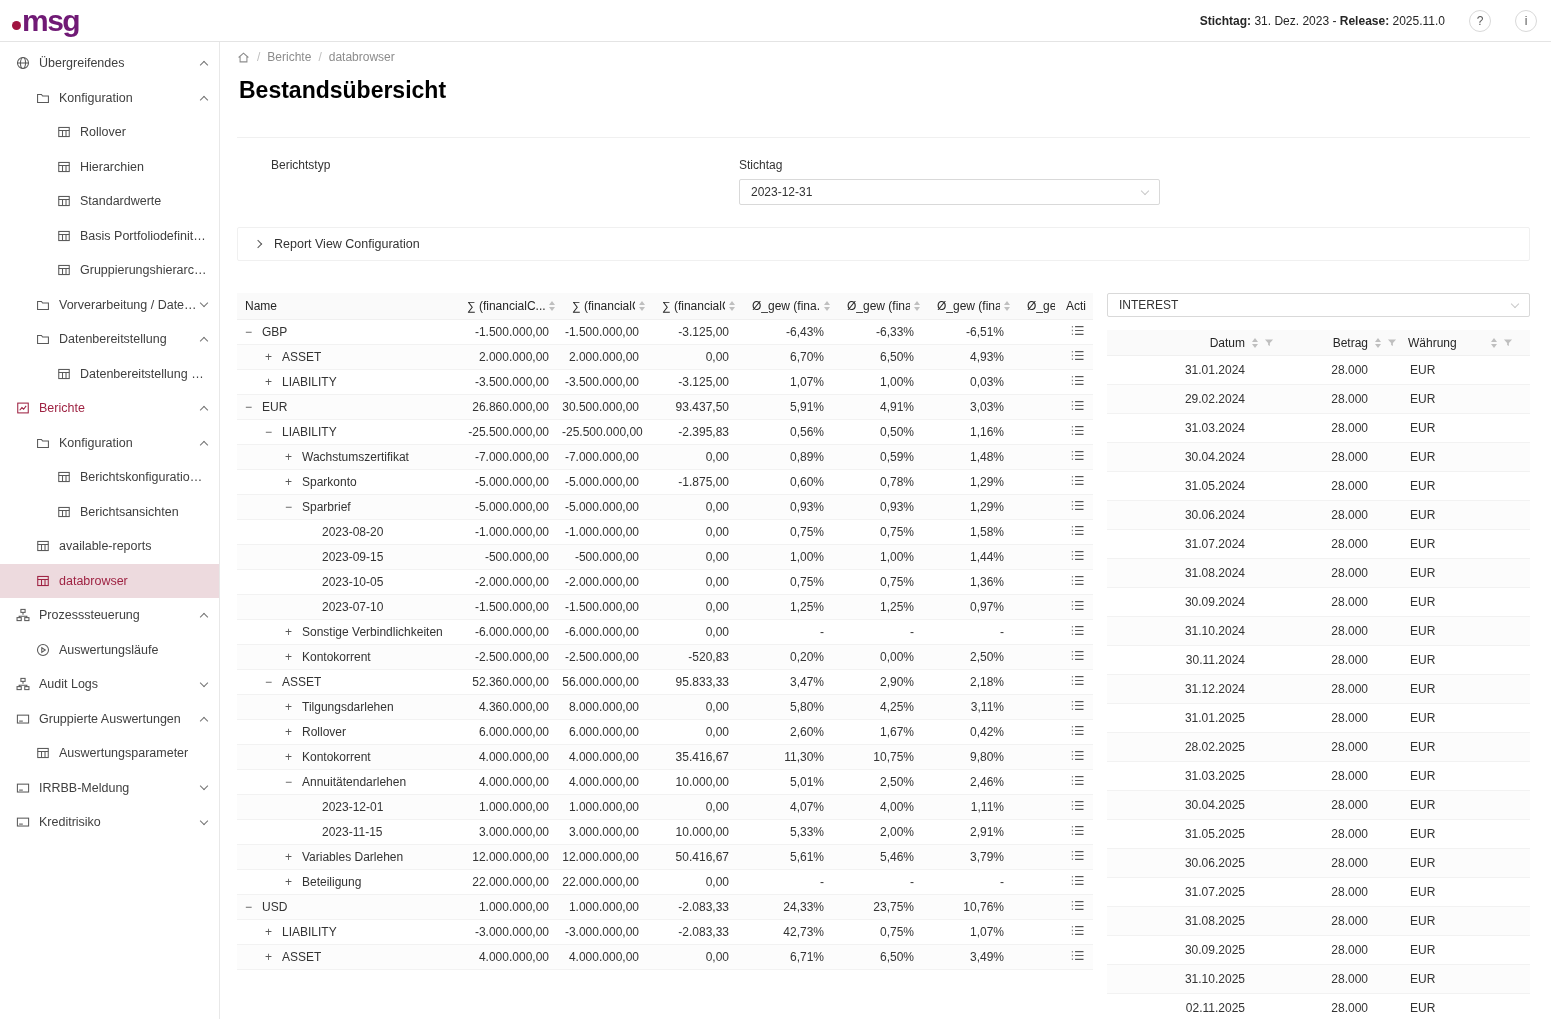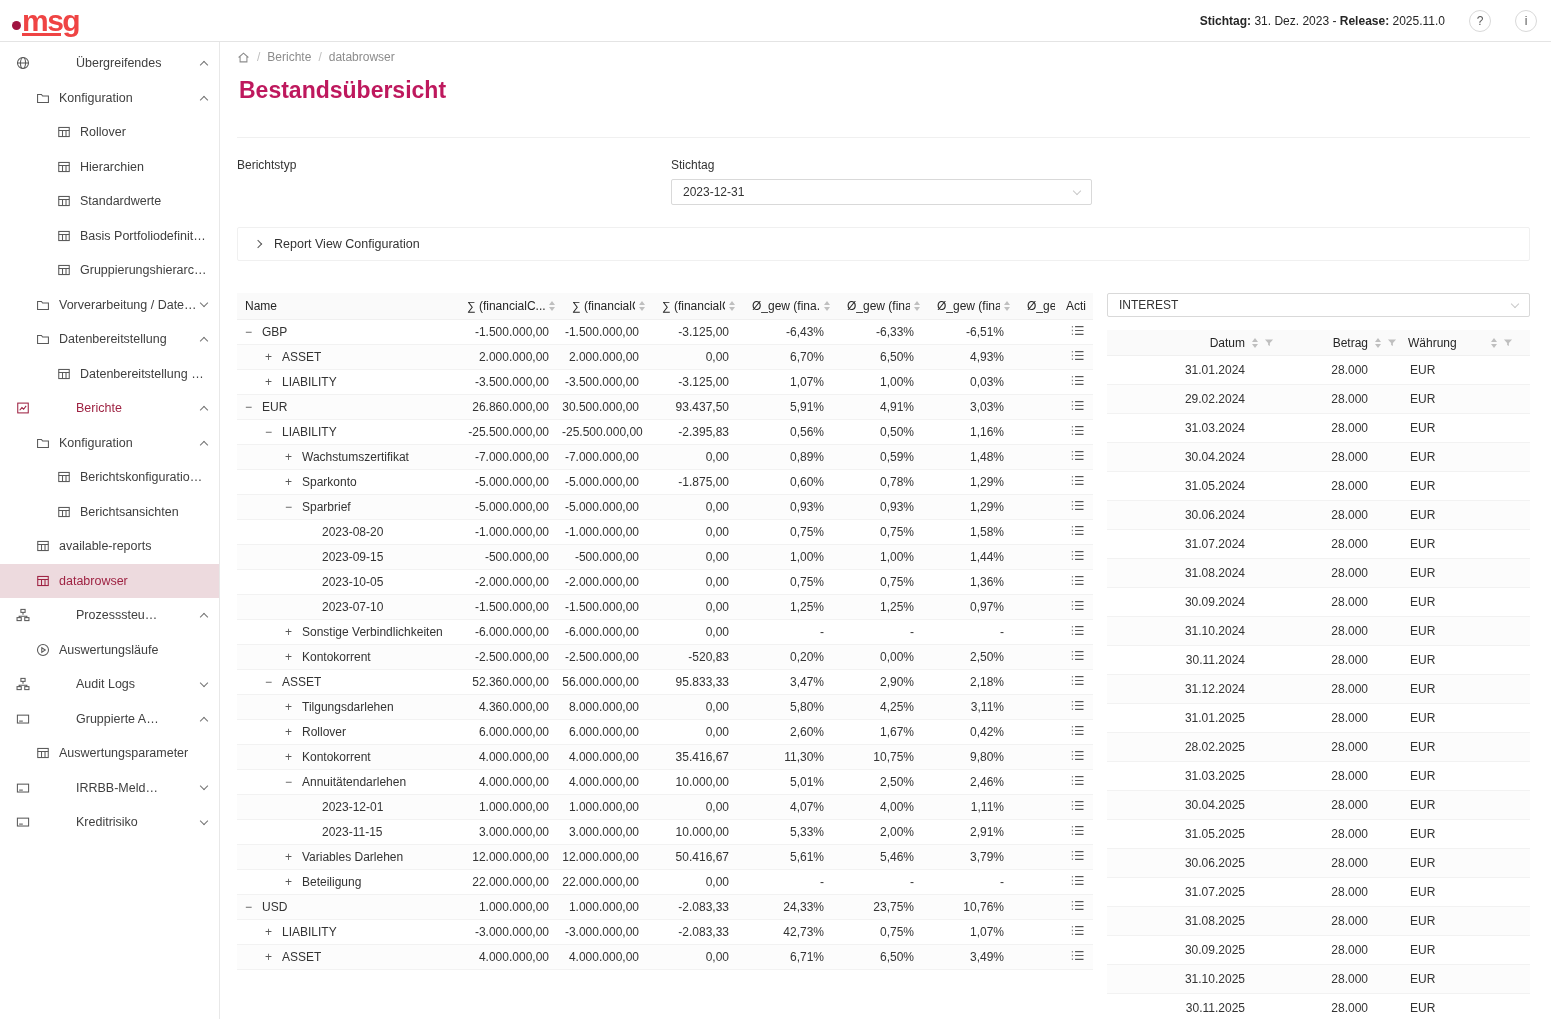--- a/index.html
+++ b/index.html
@@ -7,52 +7,52 @@
   body {
     width:1551px; height:1019px; overflow:hidden; background:#fff;
     font-family:"Liberation Sans", sans-serif; color:#333; font-size:12px;
   }
   
   .topbar { position:fixed; top:0; left:0; right:0; height:42px; background:#fff;
     border-bottom:1px solid #e4e4e4; display:flex; align-items:center;
     justify-content:space-between; padding:0 14px 0 10px; z-index:10; }
   .logo { display:flex; align-items:flex-end; cursor:pointer; }
   .logo .dot { width:9px; height:9px; border-radius:50%; background:#a01441; margin:0 1px 6px 2px; }
-  .logo .word { font-size:30px; line-height:30px; font-weight:bold; color:#ef4444; letter-spacing:-1.5px;text-decoration:underline; }
+  .logo .word { font-size:30px; line-height:30px; font-weight:bold; color:#701a75; letter-spacing:-1.5px; }
   .top-meta { display:flex; align-items:center; gap:24px; font-size:12px; color:#262626; }
   .top-meta b { font-weight:bold; }
   .circle-btn { width:22px; height:22px; border-radius:50%; border:1px solid #d9d9d9;
     background:#fff; display:flex; align-items:center; justify-content:center;
     font-size:12px; color:#595959; cursor:pointer; }
   
   .sidebar { position:fixed; top:42px; left:0; bottom:0; width:220px; background:#fff;
     border-right:1px solid #e8e8e8; padding-top:4px; overflow:hidden; }
   .side-item { height:34.5px; display:flex; align-items:center; padding-right:12px;
     font-size:12.5px; color:#404040; cursor:pointer; white-space:nowrap; }
   .side-item .sicon { display:flex; margin-right:9px; color:#595959; flex:none; }
   .side-item .slabel { flex:1; overflow:hidden; text-overflow:ellipsis; }
-  .lvl0 { padding-left:16px;gap:37px; } .lvl1 { padding-left:36px; } .lvl2 { padding-left:57px; }
+  .lvl0 { padding-left:16px; } .lvl1 { padding-left:36px; } .lvl2 { padding-left:57px; }
   .side-item.accent, .side-item.accent .sicon { color:#9e2242; }
   .side-item.active { background:#eddade; color:#9e2242; }
   .side-item.active .sicon { color:#9e2242; }
   .chev { width:6px; height:6px; border-right:1.4px solid #737373; border-bottom:1.4px solid #737373;
     display:inline-block; flex:none; }
   .chev.up { transform:rotate(-135deg); margin-top:4px; }
   .chev.down { transform:rotate(45deg); margin-bottom:3px; }
   
   .content { position:fixed; left:220px; top:42px; right:0; bottom:0; background:#fff;
     padding:8px 21px 0 17px; overflow:hidden; }
   .breadcrumb { display:flex; align-items:center; gap:7px; font-size:12px; color:#8c8c8c; }
   .breadcrumb .crumb { cursor:pointer; }
   .breadcrumb .sep { color:#bfbfbf; }
   .bc-home { display:flex; color:#8c8c8c; cursor:pointer; }
-  h1.page-title { font-size:23px; font-weight:700; color:#be185d; margin:13px 0 0 2px; line-height:27px; }
+  h1.page-title { font-size:23px; font-weight:700; color:#000000; margin:13px 0 0 2px; line-height:27px; }
   .divider { border-top:1px solid #f0f0f0; margin-top:33px; }
   .filters { display:flex; gap:13px; margin-top:20px; }
-  .field { width:421px; }
+  .field { width:421px;margin-left:34px; }
   .field .flabel { font-size:12px; color:#333; }
   .selectbox { margin-top:7px; height:26px; border:1px solid #d9d9d9; border-radius:2px;
     display:flex; align-items:center; justify-content:space-between; padding:0 11px;
     font-size:12px; color:#333; background:#fff; cursor:pointer; }
   .selectbox .chev { border-color:#c9c9c9; }
   .report-view { margin-top:22px; border:1px solid #f0f0f0; border-radius:2px; height:34px;
     display:flex; align-items:center; gap:13px; padding:0 17px; font-size:12.5px; color:#333; cursor:pointer; }
   .rv-arrow { width:6px; height:6px; border-right:1.4px solid #595959; border-top:1.4px solid #595959;
     transform:rotate(45deg); }
   
@@ -1139,21 +1139,21 @@
           </div>
           <div class="srow sgrid alt">
             <div class="sc r">31.10.2025</div>
             <div></div>
             <div class="sc r">28.000</div>
             <div></div>
             <div class="sc wr">EUR</div>
             <div></div>
           </div>
           <div class="srow sgrid">
-            <div class="sc r">30.11.2025</div>
+            <div class="sc r">02.11.2025</div>
             <div></div>
             <div class="sc r">28.000</div>
             <div></div>
             <div class="sc wr">EUR</div>
             <div></div>
           </div>
         </div>
     </div>
 
   </div>

